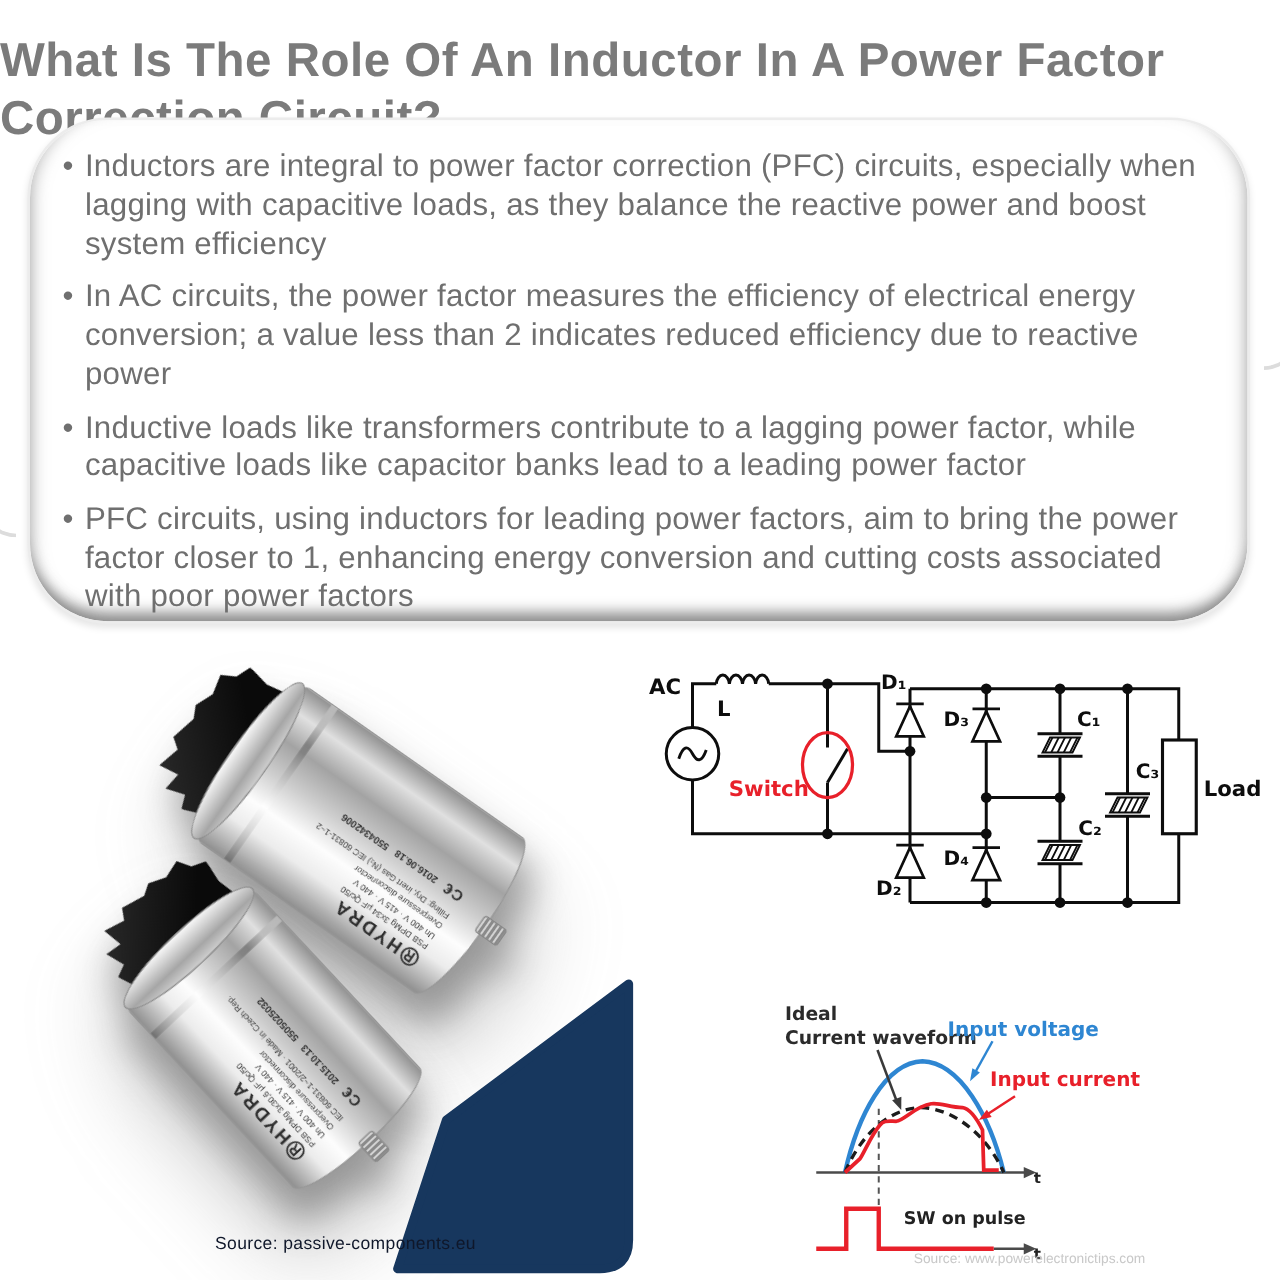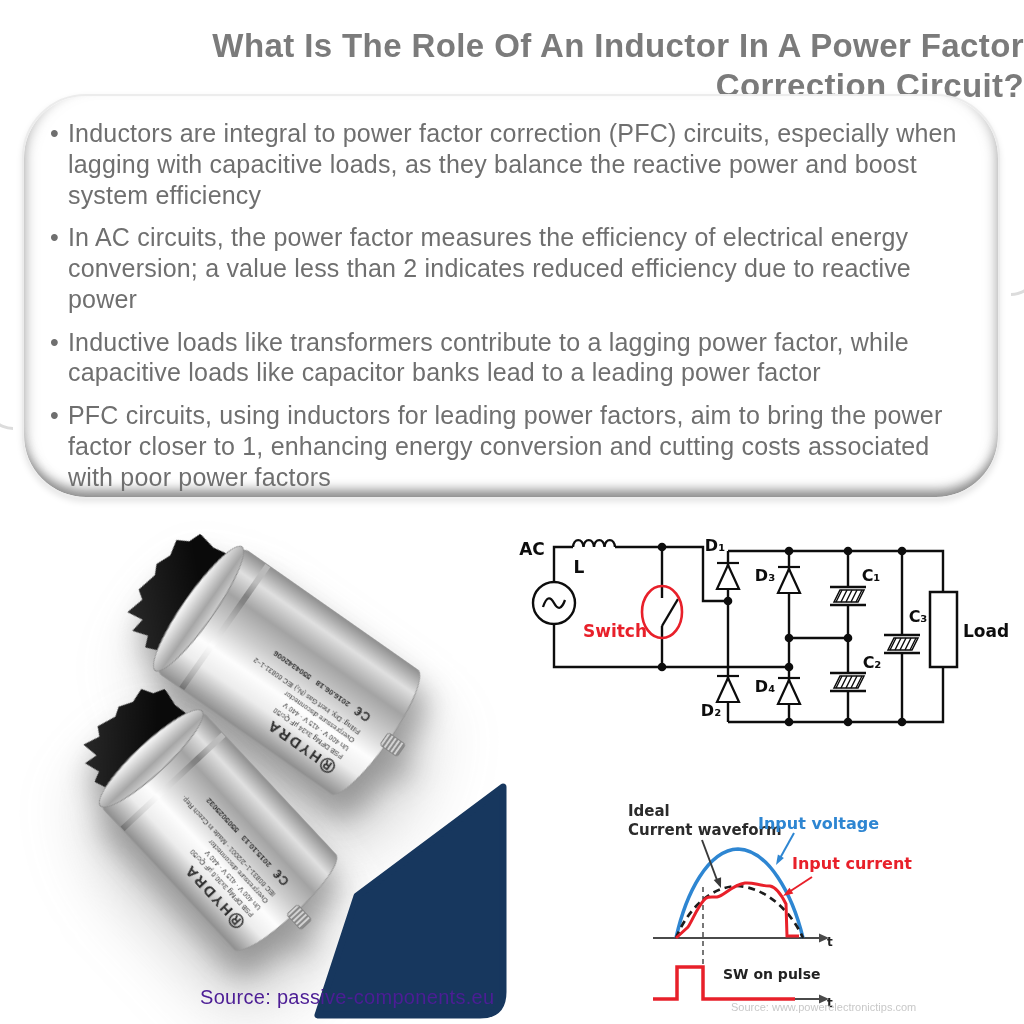--- a/index.html
+++ b/index.html
@@ -5,21 +5,21 @@
   * { margin:0; padding:0; box-sizing:border-box; }
   html,body { width:1024px; height:1024px; }
   body {
     position:relative; overflow:hidden; background:#ffffff;
     font-family:"Liberation Sans", sans-serif;
   }
 
   
   .title {
     position:absolute; top:26px; left:0; width:100%;
-    text-align:right; font-weight:bold; font-size:33px; line-height:1.22;
+    text-align:left; font-weight:bold; font-size:38px; line-height:1.22;
     color:#7b7b7b; letter-spacing:0.4px;
   }
 
   
   .bubble {
     position:absolute; left:22px; top:94px; width:978px; height:405px;
     background:#fff; border:2px solid #ececec; border-radius:64px;
     box-shadow:
       inset 0 -13px 11px -6px rgba(120,120,120,0.85),
       inset 13px 0 12px -10px rgba(150,150,150,0.55),
@@ -94,21 +94,21 @@
   .cap-stud {
     position:absolute; bottom:-17px; left:50%; transform:translateX(-50%);
     width:16px; height:22px; border:1px solid #878787; border-radius:3px;
     background:repeating-linear-gradient(180deg,#d2d2d2 0 2px,#8a8a8a 2px 4px);
   }
 
   .navy-svg { position:absolute; left:310px; top:780px; }
 
   .photo-source {
     position:absolute; left:172px; top:986px;
-    font-size:20px; color:#4c1d95; letter-spacing:0.3px;margin-left:28px;
+    font-size:14px; color:#0f172a; letter-spacing:0.3px;
   }
   .wave-source {
     position:absolute; left:731px; top:1001px;
     font-size:11px; color:#c8c8c8;
   }
 
   .circuit-svg { position:absolute; left:505px; top:515px; }
   .waves-svg   { position:absolute; left:600px; top:793px; }
 
   svg text { font-family:"DejaVu Sans","Liberation Sans",sans-serif; }

